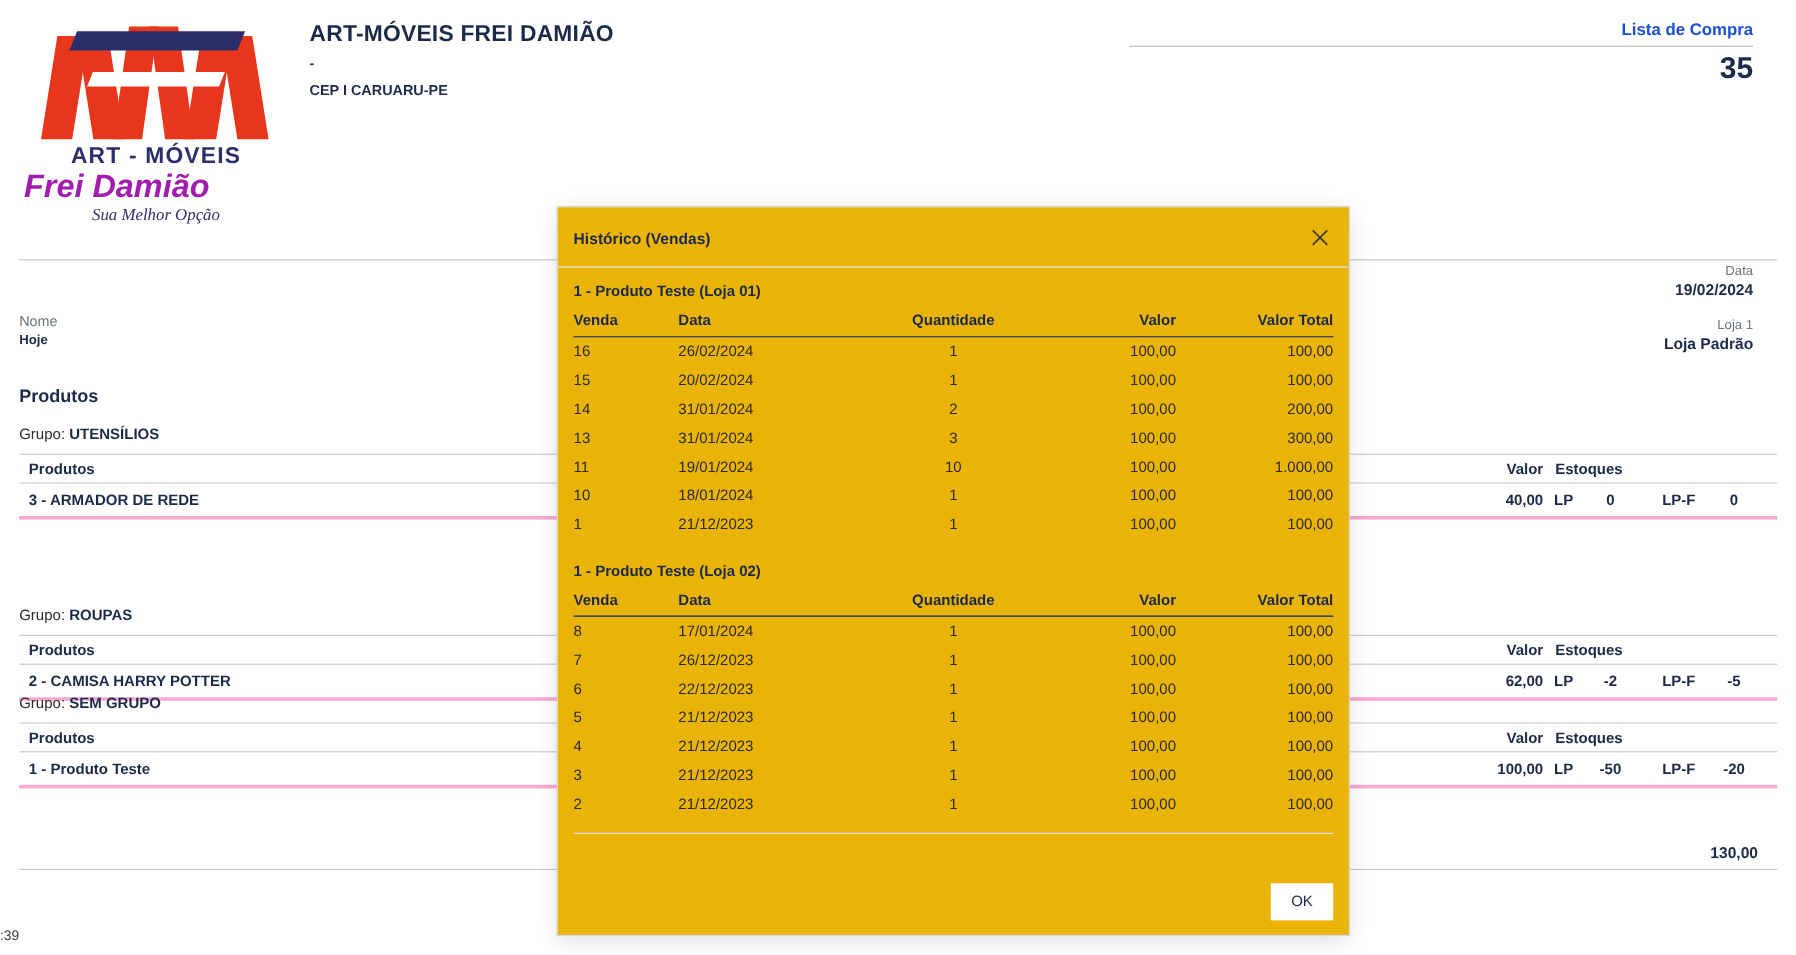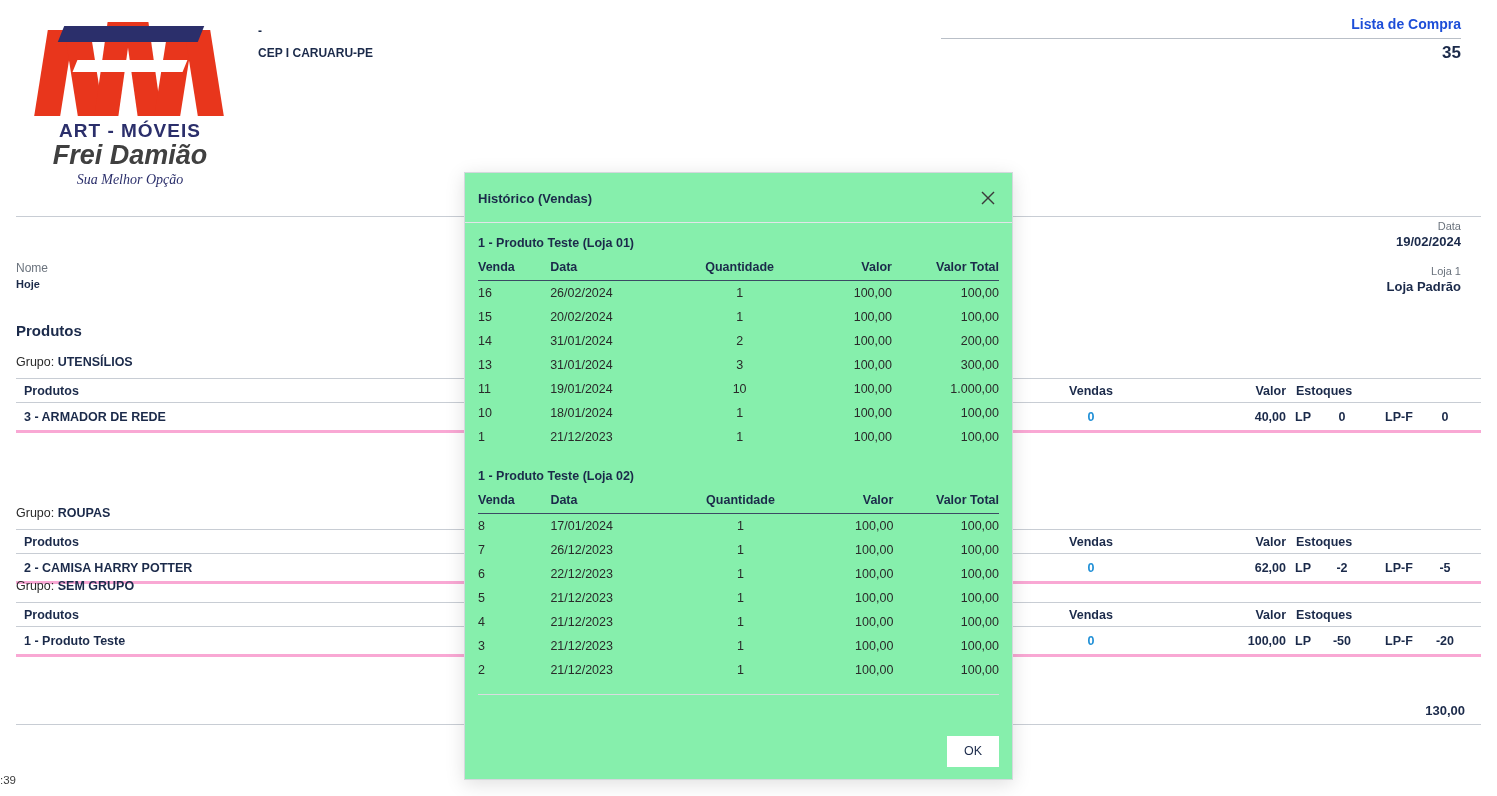--- a/index.html
+++ b/index.html
@@ -61,25 +61,25 @@
   .logo-line1 {
     text-align: center;
     font-family: "Liberation Sans", sans-serif;
     font-weight: bold;
     color: #2b2f6b;
     font-size: 19px;
     letter-spacing: 1px;
     margin-top: 4px;
   }
   .logo-line2 {
-    text-align: center;
+    text-align: left;
     font-family: "Liberation Sans", sans-serif;
     font-weight: bold;
     font-style: italic;
-    color: #404040;
+    color: #a21caf;
     font-size: 27px;
     margin-top: -2px;
   }
   .logo-line3 {
     text-align: center;
     font-family: "Liberation Serif", serif;
     font-style: italic;
     color: #2b2f6b;
     font-size: 14px;
     margin-top: 1px;
@@ -112,21 +112,21 @@
   .doc-title {
     font-size: 14px;
     font-weight: bold;
     color: #1d4ed8;
   }
   .doc-rule {
     border-bottom: 1px solid #b9bfc7;
     margin-top: 6px;
   }
   .doc-number {
-    font-size: 17px;
+    font-size: 25px;
     font-weight: bold;
     color: #1b2a4a;
     margin-top: 4px;
   }
 
   .hr-main {
     position: absolute;
     left: 16px; top: 216px;
     width: 1465px;
     border-top: 1px solid #c8cdd4;
@@ -226,23 +226,23 @@
     position: absolute;
     left: 0; top: 774px;
     font-size: 11.5px;
     color: #3b3b3b;
   }
 
   
   .modal {
     position: absolute;
     left: 464px; top: 172px;
-    width: 549px;
+    width: 661px;
     height: 608px;
-    background: #86efac;
+    background: #eab308;
     border: 1px solid #d4d8dd;
     box-shadow: 0 4px 18px rgba(0,0,0,.13);
   }
   .modal-head {
     position: relative;
     height: 50px;
     border-bottom: 1px solid #e2e5e9;
   }
   .modal-title {
     position: absolute;
@@ -338,20 +338,21 @@
         <div class="bar lm6"></div>
         <div class="lm-dark"></div>
         <div class="lm-white"></div>
       </div>
       <div class="logo-line1">ART - MÓVEIS</div>
       <div class="logo-line2">Frei Damião</div>
       <div class="logo-line3">Sua Melhor Opção</div>
     </div>
 
     <div class="company">
+      <div class="company-name">ART-MÓVEIS FREI DAMIÃO</div>
       <div class="company-sub">-</div>
       <div class="company-sub">CEP I CARUARU-PE</div>
     </div>
 
     <div class="doc-title-wrap">
       <div class="doc-title">Lista de Compra</div>
       <div class="doc-rule"></div>
       <div class="doc-number">35</div>
     </div>
   </div>

